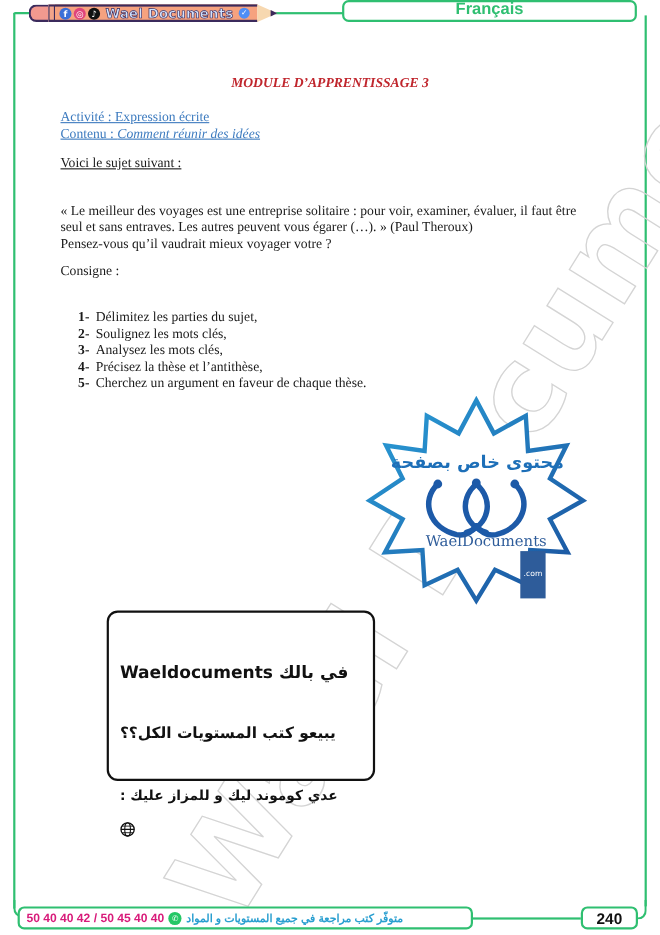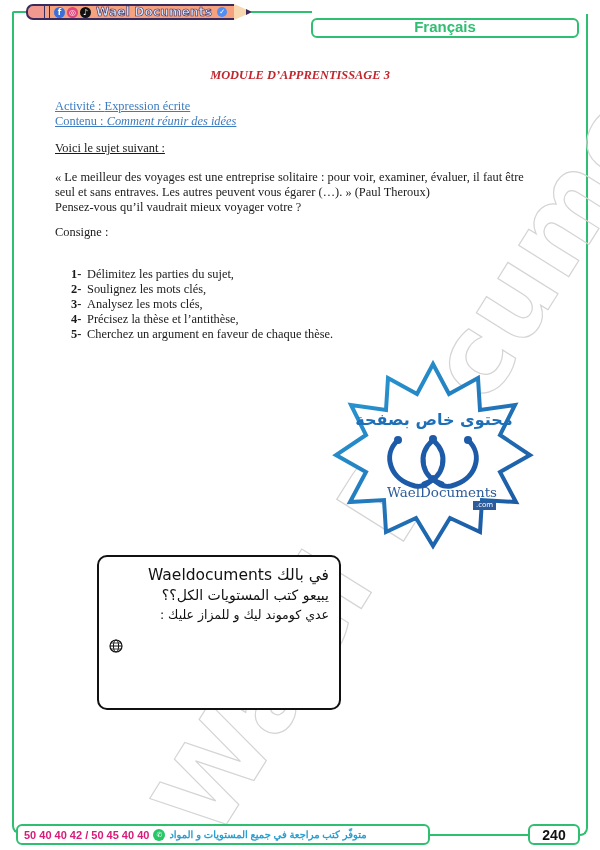--- a/index.html
+++ b/index.html
@@ -23,50 +23,50 @@
     .pencil-tip { width: 0; height: 0; border-top: 8px solid transparent; border-bottom: 8px solid transparent; border-left: 18px solid #f7d8b0; position: relative; }
     .pencil-tip::after { content: ""; position: absolute; left: -6px; top: -3px; border-top: 3px solid transparent; border-bottom: 3px solid transparent; border-left: 6px solid #3b2a5c; }
     .soc { width: 11px; height: 11px; border-radius: 50%; display: inline-flex; align-items: center; justify-content: center; font-family: "DejaVu Sans", sans-serif; font-size: 8px; font-weight: bold; color: #fff; }
     .soc.fb { background: #3b6fd8; }
     .soc.ig { background: #e0457b; }
     .soc.tt { background: #111; }
     .brand { font-family: "DejaVu Sans", sans-serif; font-weight: bold; font-size: 12px; color: #cfe3ff; letter-spacing: 0.2px; -webkit-text-stroke: 0.6px #3b2a5c; margin-left: 3px; }
     .verified { width: 10px; height: 10px; border-radius: 50%; background: #4f8ef5; color: #fff; font-size: 7px; display: inline-flex; align-items: center; justify-content: center; margin-left: 3px; font-family: "DejaVu Sans", sans-serif; }
 
     
-    .subject-tab { position: absolute; left: 311px; top: 18px; width: 268px; height: 20px; border: 2px solid #2fbf71; border-radius: 6px; display: flex; align-items: center; justify-content: center; background: #fff; }
+    .subject-tab { position: absolute; left: 311px; top: 0; width: 268px; height: 20px; border: 2px solid #2fbf71; border-radius: 6px; display: flex; align-items: center; justify-content: center; background: #fff; }
     .subject-tab span { font-family: "Liberation Sans", sans-serif; font-weight: bold; font-size: 15px; color: #2fbf71; margin-top: -3px; }
 
     
     .watermark { position: absolute; left: 60px; top: 370px; transform: rotate(-58deg); transform-origin: left top; font-family: "DejaVu Sans", sans-serif; font-weight: bold; font-size: 108px; color: transparent; -webkit-text-stroke: 1.2px #d4d4d4; white-space: nowrap; pointer-events: none; letter-spacing: 2px; }
     .watermark { left: 130px; top: 790px; }
 
     
     .content { position: absolute; left: 55px; top: 68px; width: 490px; font-size: 12.4px; line-height: 15px; }
     .module-title { text-align: center; color: #c0262d; font-weight: bold; font-style: italic; font-size: 12.4px; margin-bottom: 16px; margin-left: 0; }
     .meta-line { color: #3d7bbf; text-decoration: underline; }
     .meta-line i { font-style: italic; }
     .meta-block { margin-bottom: 12px; }
-    .subject-label { text-decoration: underline; margin-bottom: 14px; }
+    .subject-label { text-decoration: underline; margin-bottom: 28px; }
     .quote { margin-bottom: 10px; }
     .instruction { font-weight: bold; margin-bottom: 12px; }
     .consigne-label { margin-bottom: 27px; }
     .steps { list-style: none; padding-left: 16px; }
     .steps li { display: flex; }
     .steps .num { font-weight: bold; width: 16px; }
 
     
     .badge { position: absolute; left: 330px; top: 360px; width: 206px; height: 190px; }
     .badge-text-ar { position: absolute; left: 24px; top: 50px; width: 160px; text-align: center; font-family: "DejaVu Sans", sans-serif; font-size: 16px; font-weight: bold; color: #1d6fb8; direction: rtl; }
     .badge-brand { position: absolute; left: 42px; top: 124px; width: 140px; text-align: center; font-family: "DejaVu Serif", serif; font-size: 13.5px; color: #2e5c9a; }
-    .badge-com { position: absolute; left: 143px; top: 141px; background: #2e5c9a; color: #fff; font-family: "DejaVu Sans", sans-serif; font-size: 7px; padding: 0 3px; line-height: 9px; }
+    .badge-com { position: absolute; left: 143px; top: 141px; background: #2e5c9a; color: #fff; font-family: "DejaVu Sans", sans-serif; font-size: 7px; padding: 17px 3px; line-height: 9px; }
 
     
     .ad-box { position: absolute; left: 97px; top: 555px; width: 244px; height: 155px; border: 2.5px solid #111; border-radius: 10px; background: #fff; padding: 8px 10px; font-family: "DejaVu Sans", sans-serif; }
-    .ad-line1, .ad-line2, .ad-line3 { text-align: right; font-weight: normal; color: #111; direction: rtl; }
+    .ad-line1, .ad-line2, .ad-line3 { text-align: left; font-weight: bold; color: #111; direction: rtl; margin-top: 36px; }
     .ad-line1 { font-size: 15.5px; line-height: 20px; }
     .ad-line2 { font-size: 14px; line-height: 20px; }
     .ad-line3 { font-size: 12.5px; line-height: 20px; margin-bottom: 14px; }
     .ad-contact { display: flex; align-items: center; font-weight: bold; font-size: 13px; color: #111; line-height: 24px; }
     .ad-contact .ic { width: 14px; height: 14px; margin-right: 6px; display: inline-flex; align-items: center; justify-content: center; }
 
     
     .footer-pill { position: absolute; left: 16px; top: 824px; width: 414px; height: 21px; border: 2px solid #2fbf71; border-radius: 6px; background: #fff; display: flex; align-items: center; padding: 0 6px; gap: 4px; font-family: Liberation Sans, sans-serif; white-space: nowrap; overflow: hidden; }
     .footer-phones { color: #d81b7a; font-weight: bold; font-size: 11px; }
     .footer-wa { width: 12px; height: 12px; border-radius: 50%; background: #25c766; color: #fff; font-size: 7px; display: inline-flex; align-items: center; justify-content: center; }

